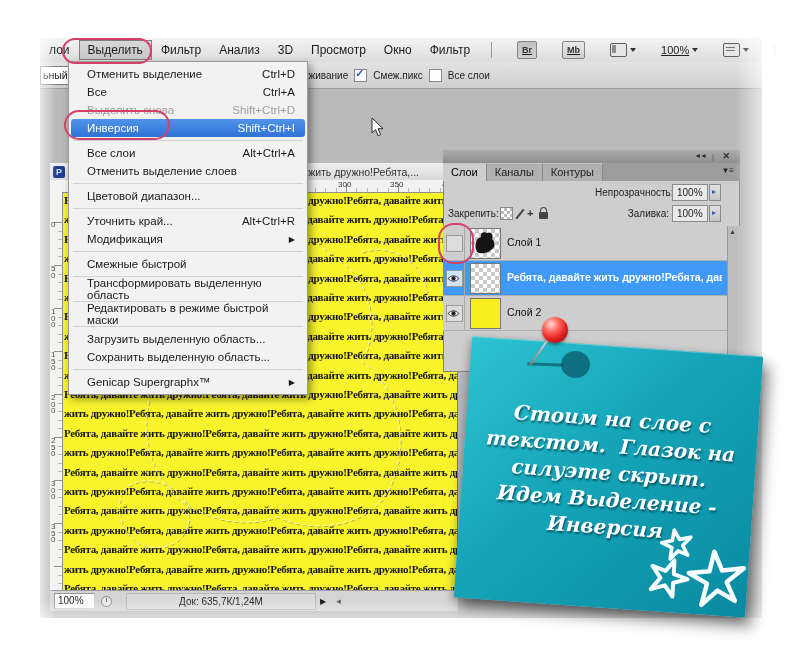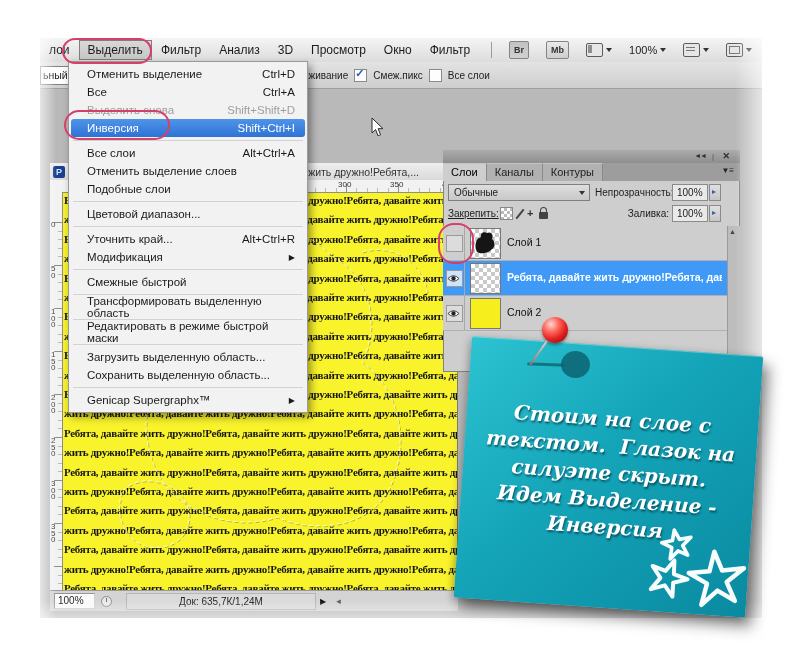--- a/index.html
+++ b/index.html
@@ -9,21 +9,21 @@
 
   
   .ps-bg{left:40px;top:38px;width:722px;height:580px;background:#b9b9b9;z-index:1;}
 
   
   .menubar{left:40px;top:38px;width:722px;height:24px;z-index:2;
     background:linear-gradient(#f4f4f4,#dcdcdc);border-bottom:1px solid #9a9a9a;
     display:flex;align-items:center;font-size:12px;color:#1c1c1c;}
   .mb-item{padding:3px 9px;white-space:nowrap;}
   .mb-item.active{border:1px solid #7f7f7f;background:linear-gradient(#d8d8d8,#c7c7c7);padding:2px 8px;}
-  .mb-right{display:flex;align-items:center;gap:17px;margin-left:12px;}
+  .mb-right{display:flex;align-items:center;gap:25px;margin-left:12px;text-decoration:underline;}
   .vsep{width:1px;height:16px;background:#9b9b9b;}
   .mb-btn{height:16px;padding:0 4px;font-size:9px;font-weight:bold;color:#333;
     border:1px solid #848484;border-radius:2px;background:linear-gradient(#e9e9e9,#cfcfcf);
     display:flex;align-items:center;}
   .mb-btn.pressed{background:linear-gradient(#c2c2c2,#d0d0d0);}
   .mini-icon{width:15px;height:12px;border:1px solid #5d5d5d;border-radius:2px;background:#e6e6e6;position:relative;}
   .mini-icon.arrange::before{content:"";position:absolute;left:1px;top:1px;width:4px;height:8px;background:#8f8f8f;}
   .mini-icon.extras::before{content:"";position:absolute;left:2px;top:3px;width:9px;height:1px;background:#777;box-shadow:0 3px 0 #777;}
   .mini-icon.screen::before{content:"";position:absolute;left:2px;top:2px;width:9px;height:6px;border:1px solid #777;}
   .dd-caret{width:0;height:0;border-left:3.5px solid transparent;border-right:3.5px solid transparent;border-top:4px solid #333;}
@@ -287,30 +287,26 @@
     <span class="grip-sep">|</span>
     <span class="grip-close">✕</span>
   </div>
   <div class="abs tabrow" id="panel-tabs">
     <span class="tab active">Слои</span>
       <span class="tab">Каналы</span>
       <span class="tab">Контуры</span>
       <span class="panel-flyout">▼≡</span>
   </div>
   <div class="abs panel-row" style="top:184px;">
-    <span class="combo">
-      <span>Обычные</span>
-      <span class="combo-caret"></span>
-    </span>
     <span class="p-label" style="left:152px;width:74px;text-align:right;">Непрозрачность:</span>
     <span class="val-box">100%</span>
     <span class="spin-btn"></span>
   </div>
   <div class="abs panel-row" style="top:205px;">
-    <span class="p-label" style="left:5px;text-decoration:underline;">Закрепить:</span>
+    <span class="p-label" style="left:5px;">Закрепить:</span>
     <span class="lock-icons">
       <span class="lk-checker"></span>
       <span class="lk-brush"></span>
       <span class="lk-move">+</span>
       <span class="lk-lock"></span>
     </span>
     <span class="p-label" style="left:182px;width:44px;text-align:right;">Заливка:</span>
     <span class="val-box">100%</span>
     <span class="spin-btn"></span>
   </div>
@@ -353,36 +349,33 @@
       <div class="menu-item">
         <span class="mi-label">Отменить выделение</span>
         <span class="mi-shortcut">Ctrl+D</span>
       </div>
       <div class="menu-item">
         <span class="mi-label">Все</span>
         <span class="mi-shortcut">Ctrl+A</span>
       </div>
       <div class="menu-item disabled">
         <span class="mi-label">Выделить снова</span>
-        <span class="mi-shortcut">Shift+Shift+D</span>
+        <span class="mi-shortcut">Shift+Ctrl+D</span>
       </div>
       <div class="menu-item selected">
         <span class="mi-label">Инверсия</span>
         <span class="mi-shortcut">Shift+Ctrl+I</span>
       </div>
       <div class="menu-sep"></div>
       <div class="menu-item">
         <span class="mi-label">Все слои</span>
         <span class="mi-shortcut">Alt+Ctrl+A</span>
       </div>
       <div class="menu-item">
         <span class="mi-label">Отменить выделение слоев</span>
-      </div>
-      <div class="menu-item">
-        <span class="mi-label">Подобные слои</span>
       </div>
       <div class="menu-sep"></div>
       <div class="menu-item">
         <span class="mi-label">Цветовой диапазон...</span>
       </div>
       <div class="menu-sep"></div>
       <div class="menu-item">
         <span class="mi-label">Уточнить край...</span>
         <span class="mi-shortcut">Alt+Ctrl+R</span>
       </div>

